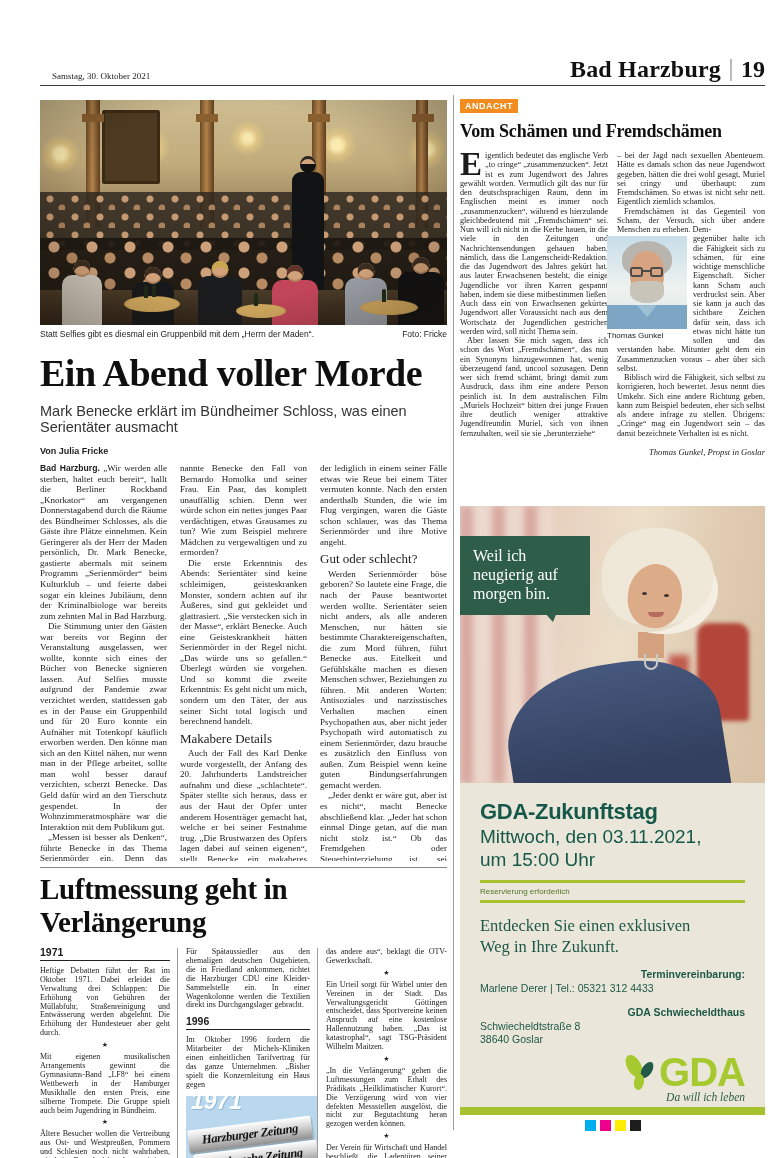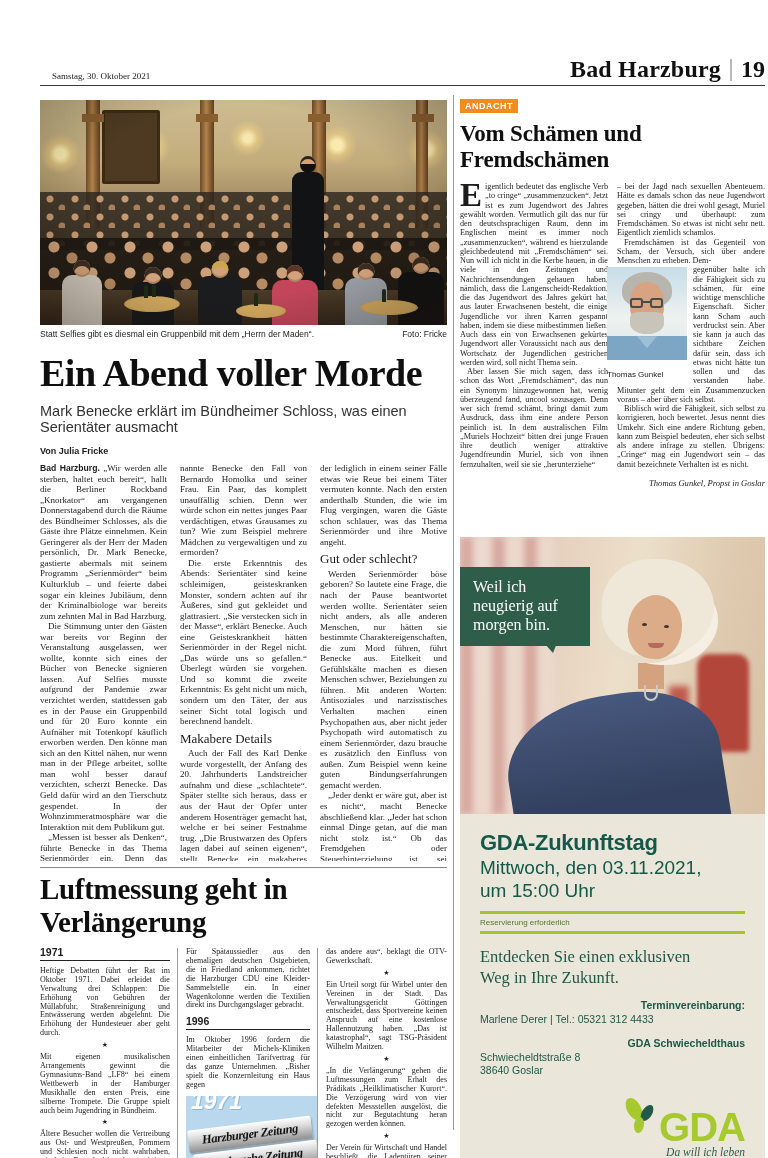--- a/index.html
+++ b/index.html
@@ -82,36 +82,36 @@
 
   .promo { position:relative; width:131px; height:112px; background:#b9d8ed; margin-top:6px; overflow:hidden; }
   .promo-1971 { position:absolute; left:5px; top:1px; font-family:"Liberation Sans",sans-serif; font-weight:bold; font-style:italic; font-size:23px; color:#fff; text-shadow:1px 1px 0 #8fb8d8; }
   .banner { position:absolute; width:124px; height:23px; background:linear-gradient(180deg,#ffffff 0%,#d9d9d9 40%,#8f8f8f 100%); border-radius:2px; box-shadow:1px 2px 2px rgba(0,0,0,.25); display:flex; align-items:center; justify-content:center; font-weight:bold; font-style:italic; font-size:12.5px; letter-spacing:-.4px; color:#111; }
   .bn1 { left:2px; top:27px; transform:rotate(-7deg); }
   .bn2 { left:8px; top:51px; transform:rotate(-7deg); }
   .mark { width:11px; height:11px; }
 
   
   .kicker { display:inline-block; background:#f28c1e; color:#fff; font-family:"Liberation Sans",sans-serif; font-weight:bold; font-size:9px; letter-spacing:.5px; padding:2px 5px; }
-  .and-head { font-size:23px; font-weight:bold; color:#0f0f0f; margin-top:8px; letter-spacing:-.2px; }
+  .and-head { font-size:18px; font-weight:bold; color:#0f0f0f; margin-top:8px; letter-spacing:-.2px; }
   .and-cols { display:flex; gap:9px; margin-top:9px; min-height:342px; }
   .and-col { width:148px; font-size:8.2px; line-height:9.25px; text-align:justify; hyphens:auto; }
   .and-col p + p, .and-col .ind { text-indent:7px; }
   .dropcap { float:left; font-size:33px; line-height:26px; font-weight:bold; padding-right:3px; }
   .gunkel-float { float:left; width:80px; margin:2px 6px 1px -10px; }
   .gunkel { position:relative; width:80px; height:93px; overflow:hidden; background:linear-gradient(180deg,#c7dde9 0%,#eef2f0 55%,#dde6e8 100%); }
   .g-hair { position:absolute; left:15px; top:5px; width:50px; height:36px; background:#b7b5ae; border-radius:50% 50% 42% 42%; }
   .g-face { position:absolute; left:23px; top:15px; width:34px; height:44px; background:#d8a380; border-radius:46% 46% 42% 42%; }
   .g-glass { position:absolute; top:31px; width:13px; height:10px; border:2px solid #4a4a48; border-radius:3px; }
   .ga{left:23px} .gb{left:43px}
   .g-bridge { position:absolute; left:36px; top:34px; width:8px; height:2px; background:#4a4a48; }
   .g-beard { position:absolute; left:23px; top:45px; width:34px; height:22px; background:#c9c4ba; border-radius:25% 25% 48% 48%; }
   .g-shirt { position:absolute; left:0; bottom:0; width:100%; height:24px; background:#7ca6c4; }
   .g-collar { position:absolute; left:30px; bottom:12px; width:20px; height:12px; background:#9dc0d6; clip-path:polygon(0 0,50% 100%,100% 0); }
-  .gunkel-cap { font-family:"Liberation Sans",sans-serif; font-size:8px; color:#222; margin-top:10px; text-align:left; }
+  .gunkel-cap { font-family:"Liberation Sans",sans-serif; font-size:8px; color:#222; margin-top:2px; text-align:left; }
   .signature { text-align:right; font-style:italic; font-size:8.6px; margin-top:10px; }
 
   
   .ad { margin-top:13px; width:305px; }
   .ad-photo { position:relative; width:305px; height:277px; overflow:hidden;
     background:linear-gradient(100deg,#e7d4cb 0%,#e6cebd 25%,#ecdfca 52%,#e0ccb2 75%,#d8c1a5 100%); }
   .ad-stripes { position:absolute; left:0; top:0; width:95px; height:100%; filter:blur(3px);
     background:repeating-linear-gradient(90deg, rgba(211,156,148,.75) 0 13px, rgba(240,222,214,.55) 13px 32px); }
   .chair { position:absolute; right:16px; bottom:62px; width:52px; height:98px; background:#b3463a; border-radius:12px 12px 4px 4px; filter:blur(2px); }
   .chair2 { position:absolute; right:76px; bottom:66px; width:20px; height:62px; background:#c05a4e; filter:blur(3px); }
@@ -128,21 +128,21 @@
   .bubble::after { content:""; position:absolute; left:84px; bottom:-16px; border:9px solid rgba(0,0,0,0); border-top:10px solid #2e5d4a; border-right-width:4px; }
   .ad-info { width:305px; background:#eae7da; padding:16px 20px 4px; }
   .ad-title { font-family:"Liberation Sans",sans-serif; font-weight:bold; font-size:22px; color:#15584a; letter-spacing:-.3px; }
   .ad-date { font-family:"Liberation Sans",sans-serif; font-size:19px; color:#15584a; line-height:23px; }
   .ad-line { height:3px; background:#a6c22e; margin:9px 0 0; }
   .ad-note { font-family:"Liberation Sans",sans-serif; font-size:8px; color:#55742c; margin:4px 0; }
   .ad-tag { font-size:16.5px; color:#1d5747; line-height:21px; margin-top:12px; }
   .ad-block { margin-top:11px; font-family:"Liberation Sans",sans-serif; font-size:10.5px; line-height:13.5px; color:#1d5747; }
   .bold { font-weight:bold;text-align:right; }
   .ad-logo-row { display:flex; justify-content:flex-end; align-items:center; margin-top:6px; }
-  .gda-word { font-family:"Liberation Sans",sans-serif; font-weight:bold; font-size:40px; color:#a6c92f; letter-spacing:-1px; line-height:38px;margin-top:24px; }
+  .gda-word { font-family:"Liberation Sans",sans-serif; font-weight:bold; font-size:40px; color:#a6c92f; letter-spacing:-1px; line-height:38px; }
   .ad-slogan { text-align:right; font-style:italic; font-size:11.5px; color:#2d5c4a; margin-top:0px; }
   .ad-bar { width:305px; height:8px; background:#a6c22e; }
   .ad-marks { display:flex; gap:4px; justify-content:center; margin-top:5px; }
 </style>
 </head>
 <body>
 
 <div class="page">
 
   <div class="masthead">

